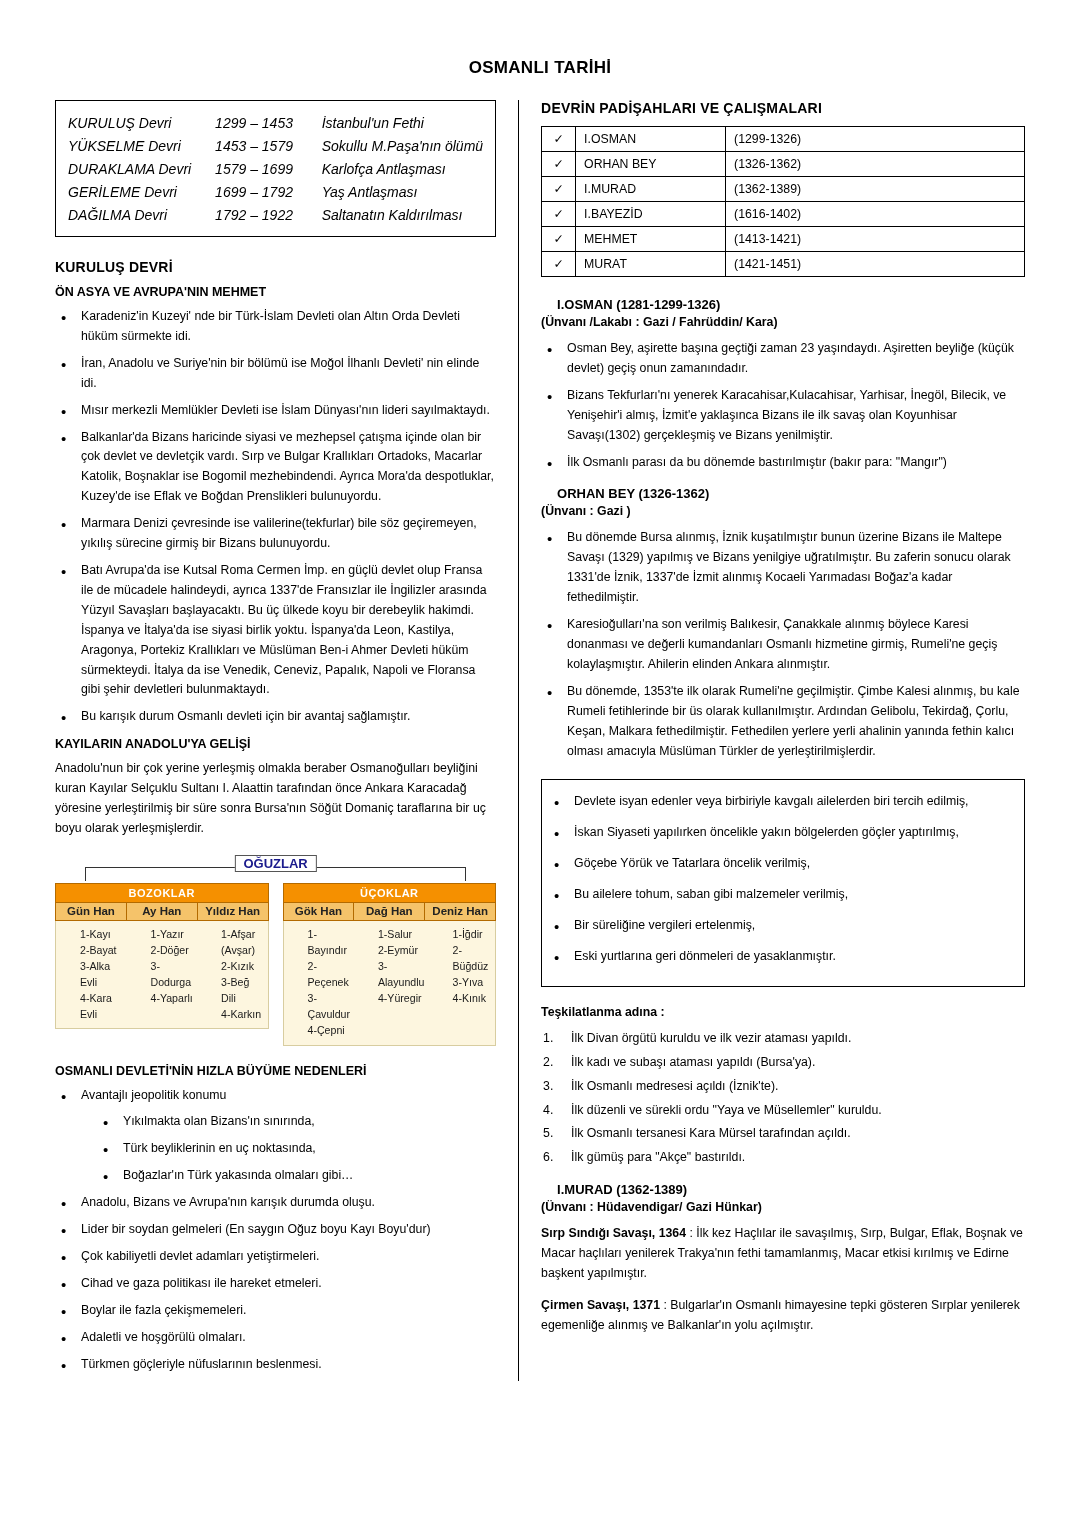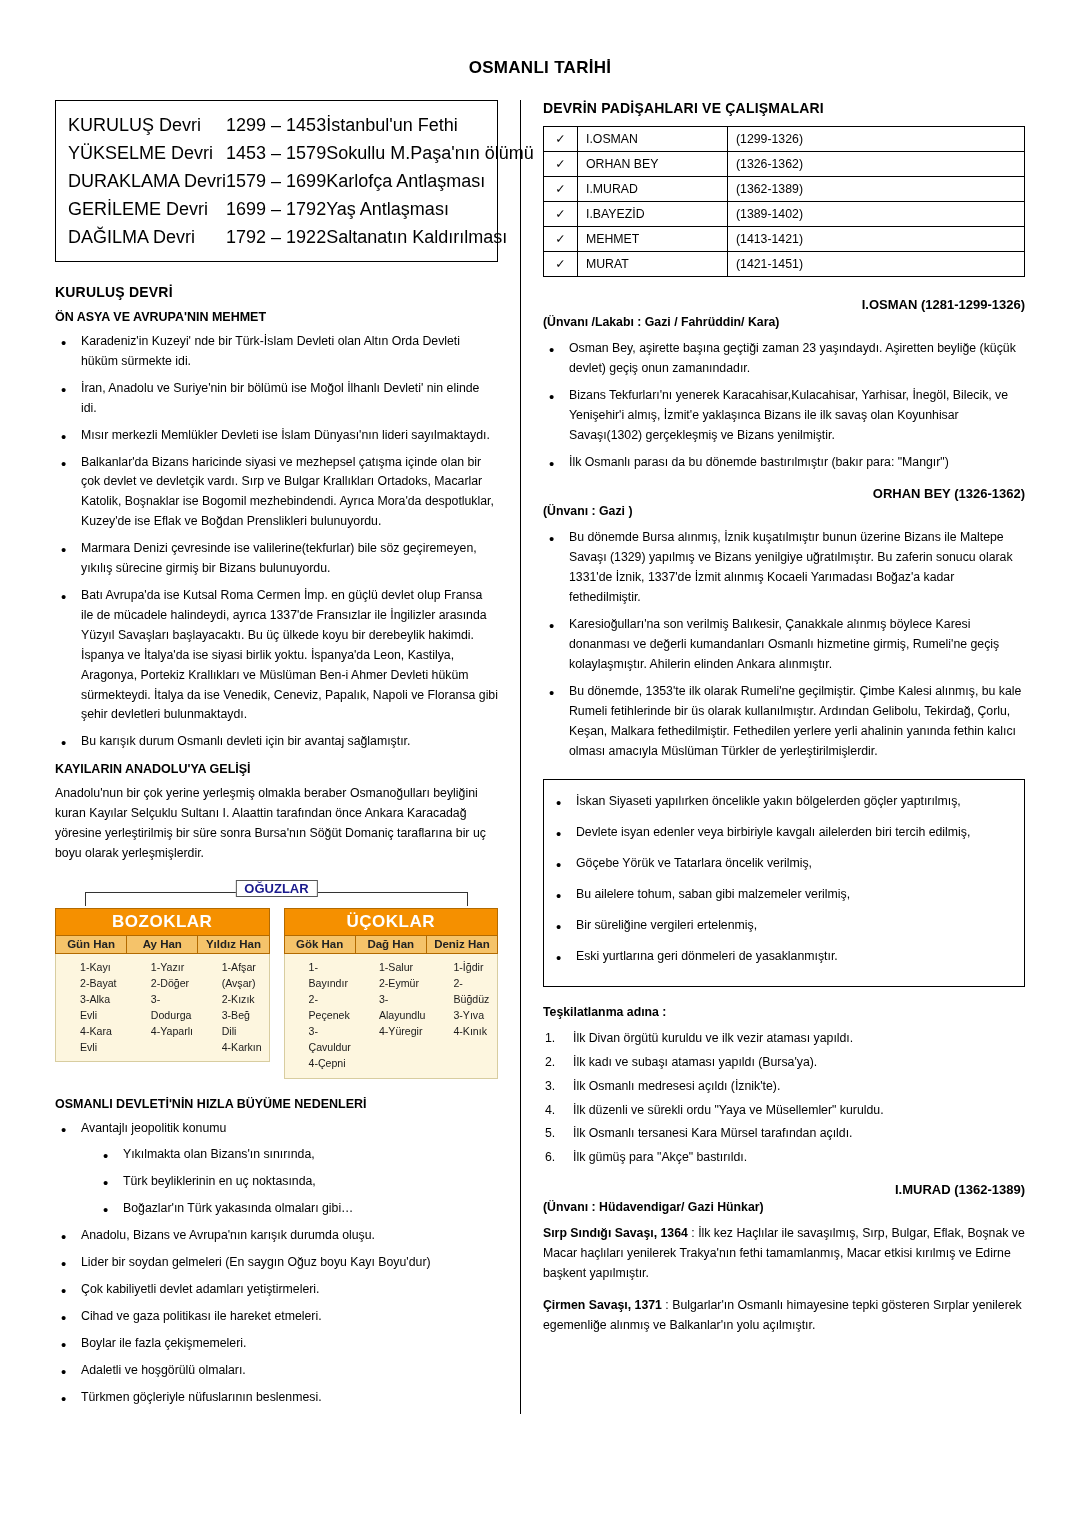--- a/index.html
+++ b/index.html
@@ -40,21 +40,22 @@
   .col-right { width: 492px; padding-left: 6px; }
 
   
   .periods {
     border: 1px solid #000;
     padding: 10px 12px 10px 12px;
     margin-bottom: 22px;
   }
   .periods table { border-collapse: collapse; width: 100%; }
   .periods td {
-    font-size: 18px;
+    font-style: italic;
+    font-size: 14px;
     padding: 3.5px 0;
     white-space: nowrap;
   }
   .periods td.c1 { width: 150px; }
   .periods td.c2 { width: 110px; }
 
   h2.section {
     font-size: 14px;
     font-weight: bold;
     margin: 18px 0 8px 0;
@@ -110,21 +111,21 @@
     margin: 10px 0 20px 0;
   }
   .padisah-table td {
     border: 1px solid #000;
     font-size: 12.3px;
     padding: 5px 8px;
   }
   .padisah-table td.ck { width: 34px; text-align: center; }
   .padisah-table td.nm { width: 150px; }
 
-  .ruler-name { font-size: 13px; font-weight: bold; margin: 14px 0 3px 3px; text-align: right; }
+  .ruler-name { font-size: 13px; font-weight: bold; margin: 14px 0 3px 16px; }
   .ruler-sub { font-size: 12.3px; font-weight: bold; margin: 0 0 10px 0; }
 
   .box {
     border: 1px solid #000;
     padding: 12px 10px 8px 6px;
     margin: 18px 0 18px 0;
   }
   .box ul.bullets > li { margin-bottom: 11px; }
 
   ol.numlist { margin: 0; padding-left: 0; list-style: none; counter-reset: n; }
@@ -172,21 +173,21 @@
   .oguz-stem-l { left: 30px; }
   .oguz-stem-r { right: 30px; }
   .oguz-body { display: flex; gap: 14px; }
   .oguz-half { flex: 1; }
   .oguz-head {
     background: #f59000;
     border: 1px solid #b36a00;
     color: #fff;
     text-align: center;
     font-weight: bold;
-    font-size: 17px;
+    font-size: 11px;
     padding: 3px 4px;
     letter-spacing: .5px;
   }
   .oguz-sub { display: flex; }
   .oguz-sub div {
     flex: 1;
     background: #f5c36a;
     border: 1px solid #b36a00;
     border-top: none;
     text-align: center;
@@ -365,21 +366,21 @@
           <td>(1326-1362)</td>
         </tr>
         <tr>
           <td class="ck">✓</td>
           <td class="nm">I.MURAD</td>
           <td>(1362-1389)</td>
         </tr>
         <tr>
           <td class="ck">✓</td>
           <td class="nm">I.BAYEZİD</td>
-          <td>(1389-1402)</td>
+          <td>(1616-1402)</td>
         </tr>
         <tr>
           <td class="ck">✓</td>
           <td class="nm">MEHMET</td>
           <td>(1413-1421)</td>
         </tr>
         <tr>
           <td class="ck">✓</td>
           <td class="nm">MURAT</td>
           <td>(1421-1451)</td>
@@ -398,22 +399,22 @@
       <div class="ruler-name">ORHAN BEY (1326-1362)</div>
       <div class="ruler-sub">(Ünvanı : Gazi )</div>
       <ul class="bullets">
         <li>Bu dönemde Bursa alınmış, İznik kuşatılmıştır bunun üzerine Bizans ile Maltepe Savaşı (1329) yapılmış ve Bizans yenilgiye uğratılmıştır. Bu zaferin sonucu olarak 1331'de İznik, 1337'de İzmit alınmış Kocaeli Yarımadası Boğaz'a kadar  fethedilmiştir.</li>
         <li>Karesioğulları'na son verilmiş Balıkesir, Çanakkale alınmış böylece Karesi donanması ve değerli kumandanları  Osmanlı hizmetine girmiş, Rumeli'ne geçiş kolaylaşmıştır. Ahilerin elinden Ankara alınmıştır.</li>
         <li>Bu dönemde, 1353'te ilk olarak Rumeli'ne geçilmiştir. Çimbe Kalesi alınmış, bu kale Rumeli fetihlerinde bir üs olarak kullanılmıştır. Ardından Gelibolu, Tekirdağ, Çorlu, Keşan, Malkara fethedilmiştir. Fethedilen yerlere yerli ahalinin yanında fethin kalıcı olması amacıyla Müslüman Türkler de yerleştirilmişlerdir.</li>
       </ul>
 
       <div class="box">
         <ul class="bullets">
+          <li class="hand">Devlete isyan edenler veya birbiriyle kavgalı ailelerden biri tercih edilmiş,</li>
           <li class="hand">İskan Siyaseti yapılırken öncelikle yakın bölgelerden göçler yaptırılmış,</li>
-          <li class="hand">Devlete isyan edenler veya birbiriyle kavgalı ailelerden biri tercih edilmiş,</li>
           <li class="hand">Göçebe Yörük ve Tatarlara öncelik verilmiş,</li>
           <li class="hand">Bu ailelere tohum, saban gibi malzemeler verilmiş,</li>
           <li class="hand">Bir süreliğine vergileri ertelenmiş,</li>
           <li class="hand">Eski yurtlarına geri dönmeleri de yasaklanmıştır.</li>
         </ul>
       </div>
 
       <div class="ruler-sub">Teşkilatlanma adına :</div>
       <ol class="numlist">
         <li>İlk Divan örgütü kuruldu ve ilk vezir ataması yapıldı.</li>

